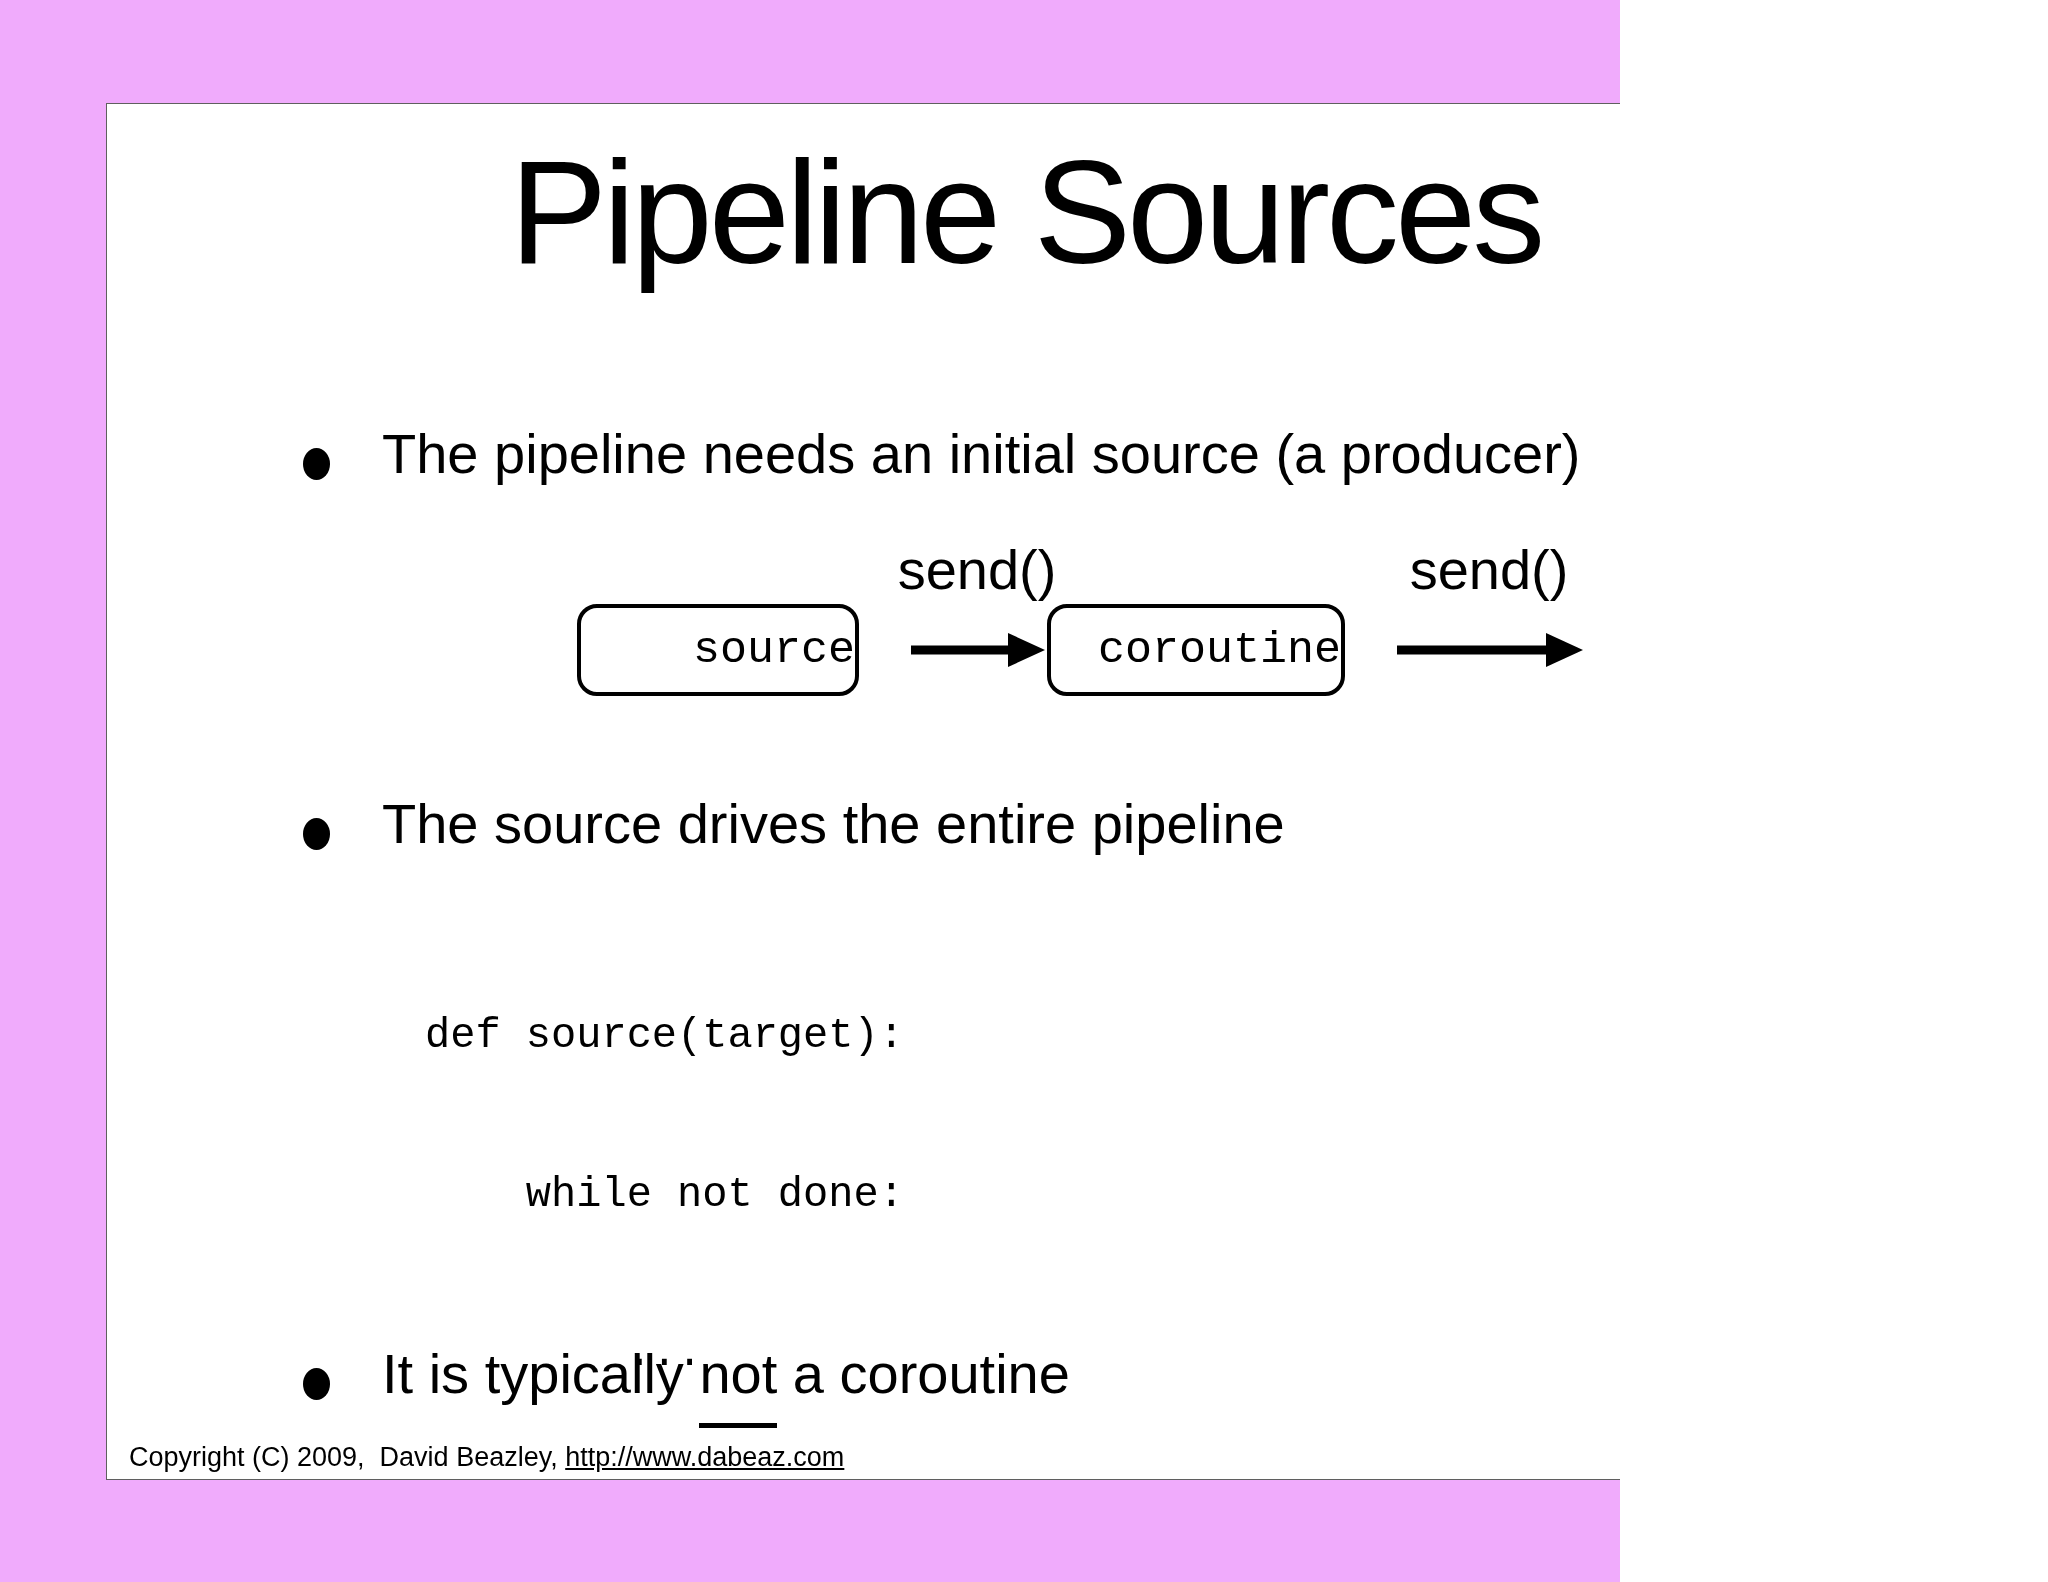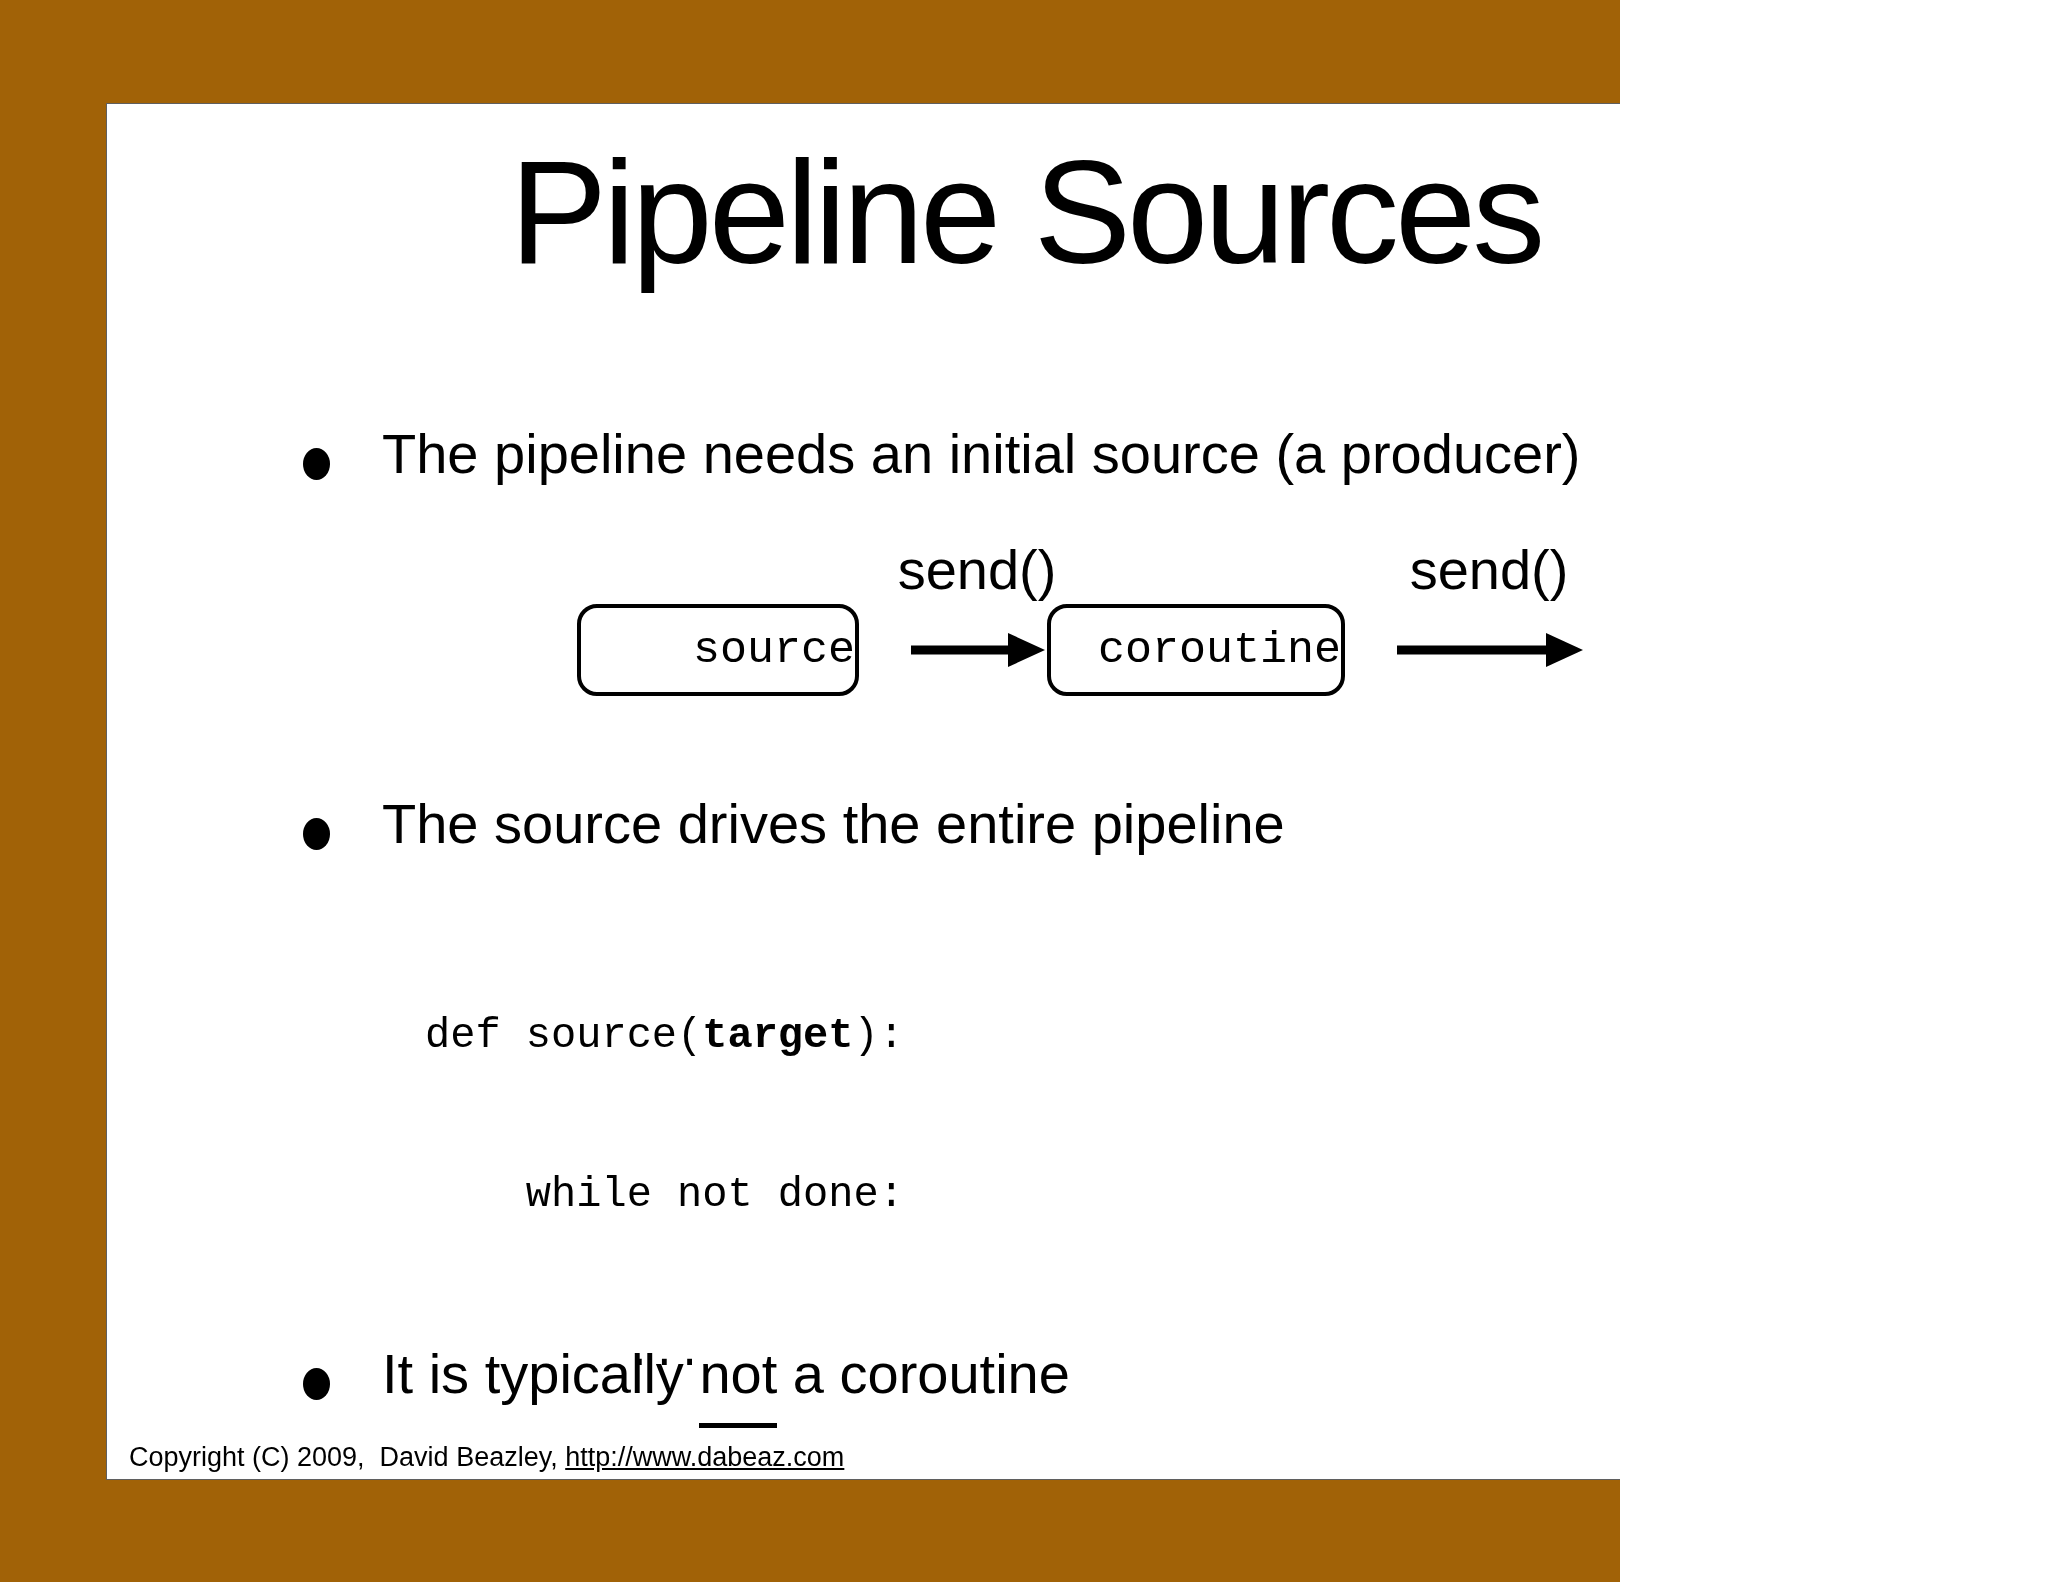--- a/index.html
+++ b/index.html
@@ -8,21 +8,21 @@
     background: #ffffff;
     width: 2048px;
     height: 1582px;
     font-family: "Liberation Sans", sans-serif;
     color: #000000;
   }
   .canvas {
     position: relative;
     width: 1620px;
     height: 1582px;
-    background: #a16207;
+    background: #f0abfc;
     overflow: hidden;
   }
   .frame {
     position: absolute;
     left: 106px;
     top: 103px;
     width: 1837px;
     height: 1375px;
     border: 1px solid #5f5f5f;
     background: #ffffff;
@@ -105,21 +105,21 @@
   }
   .code {
     position: absolute;
     left: 318px;
     top: 800px;
     font-family: "Liberation Mono", monospace;
     font-size: 42px;
     line-height: 53px;
     white-space: pre;
   }
-  .code .b { font-weight: 700; }
+  .code .b { font-weight: 400; }
   .footer {
     position: absolute;
     left: 22px;
     bottom: 6px;
     font-size: 27px;
     white-space: pre;
   }
   .footer .link {
     text-decoration: underline;
     color: #000;

